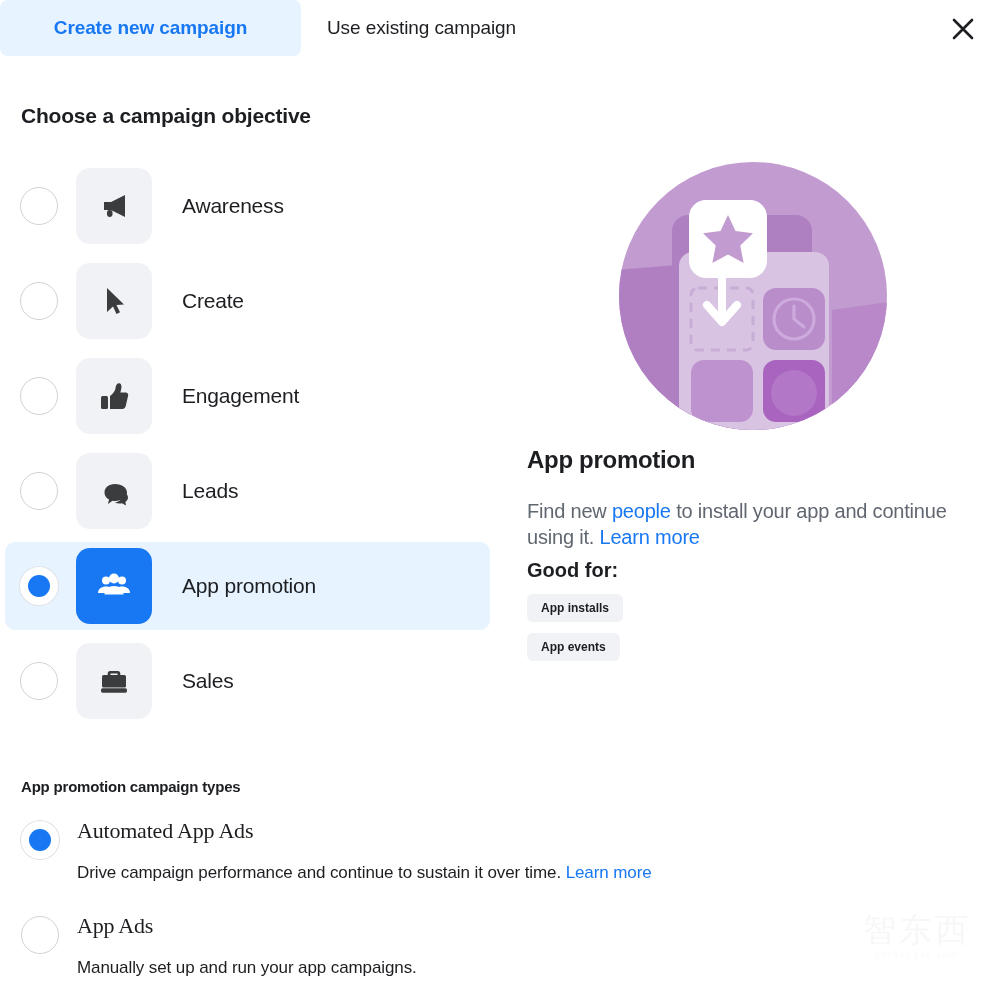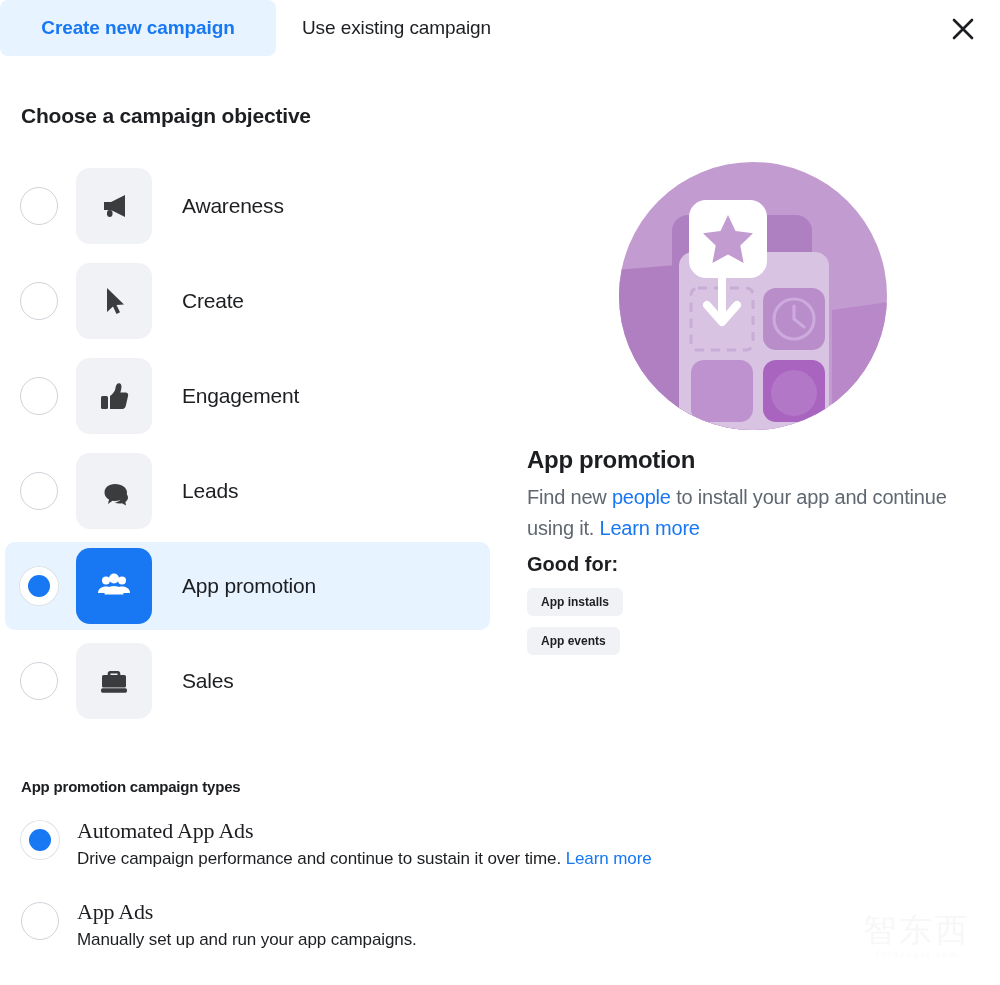--- a/index.html
+++ b/index.html
@@ -16,21 +16,21 @@
   .tabbar {
     position: absolute; top: 0; left: 0; width: 1000px; height: 58px;
     display: flex; align-items: flex-start;
   }
   .tab {
     height: 56px; display: flex; align-items: center; justify-content: center;
     font-size: 19px; font-weight: 700; letter-spacing: -0.1px;
     border-radius: 8px; cursor: pointer; white-space: nowrap;
   }
   .tab.active {
-    width: 276px; margin-left: 0;
+    width: 301px; margin-left: 0;
     background: #E7F3FF; color: #1877F2;
   }
   .tab.inactive {
     padding: 0 26px; color: #1c1e21; font-weight: 400; background: transparent;
   }
   .close-btn {
     position: absolute; top: 10px; right: 18px;
     width: 38px; height: 38px; border-radius: 50%;
     display: flex; align-items: center; justify-content: center;
     cursor: pointer; background: transparent;
@@ -80,21 +80,21 @@
   
   .right-panel { position: absolute; left: 527px; top: 160px; width: 450px; }
   .illus-wrap { width: 452px; display:flex; justify-content:center; }
   .illus { width: 272px; height: 272px; }
 
   .rp-title {
     margin-top: 14px; font-size: 24px; font-weight: 700; color: #1c1e21;
     letter-spacing: -0.3px;
   }
   .rp-desc {
-    margin-top: 8px; font-size: 20px; line-height: 31px; color: #606770;
+    margin-top: 24px; font-size: 20px; line-height: 26px; color: #606770;
     width: 420px; letter-spacing: -0.2px;
   }
   .rp-desc .lnk { color: #1877F2; cursor: pointer; }
   .rp-goodfor {
     margin-top: 9px; font-size: 20px; font-weight: 700; color: #1c1e21;
   }
   .badges { margin-top: 12px; }
   .badge {
     display: inline-block; background: #F0F2F5; color: #1c1e21;
     font-size: 12px; font-weight: 700; border-radius: 6px;
@@ -112,21 +112,21 @@
     margin-top: 3px;
   }
   .type-radio.on { border: 3px solid #ffffff; box-shadow: 0 0 0 1px #dfe3e8; }
   .type-radio.on::after {
     content: ""; width: 22px; height: 22px; border-radius: 50%;
     background: #1877F2; display: block;
   }
   .type-texts { margin-left: 18px; }
   .type-name { font-size: 22px; color: #1c1e21; letter-spacing: -0.2px; font-family: Liberation Serif, serif; }
   .type-desc {
-    margin-top: 5px; font-size: 17px; color: #1c1e21; letter-spacing: -0.1px;
+    margin-top: 19px; font-size: 17px; color: #1c1e21; letter-spacing: -0.1px;
   }
   .type-desc .lnk { color: #1877F2; cursor: pointer; }
 
   
   .watermark {
     position: absolute; right: 18px; bottom: 18px;
     width: 130px; height: 62px; opacity: 0.35;
     display: flex; flex-direction: column; align-items: center;
     justify-content: center; pointer-events: none;
   }

